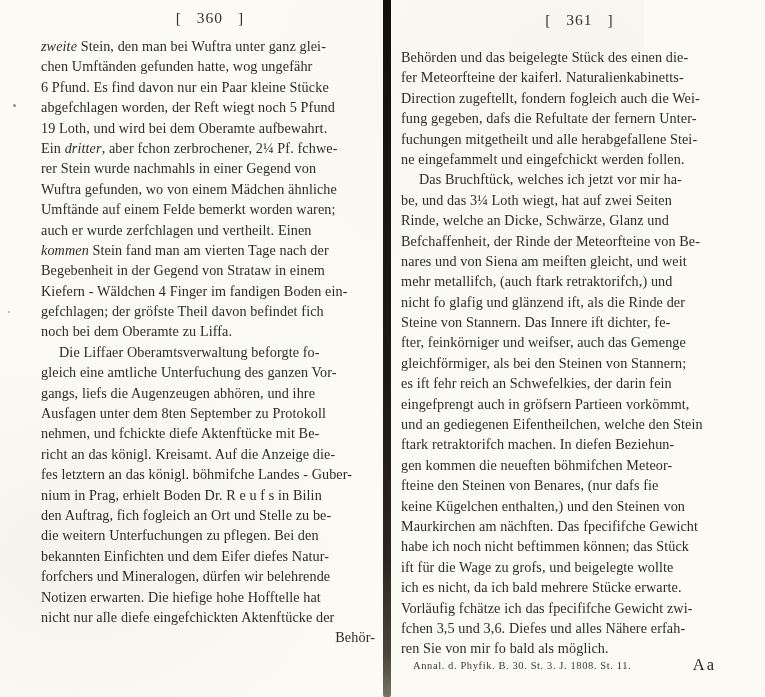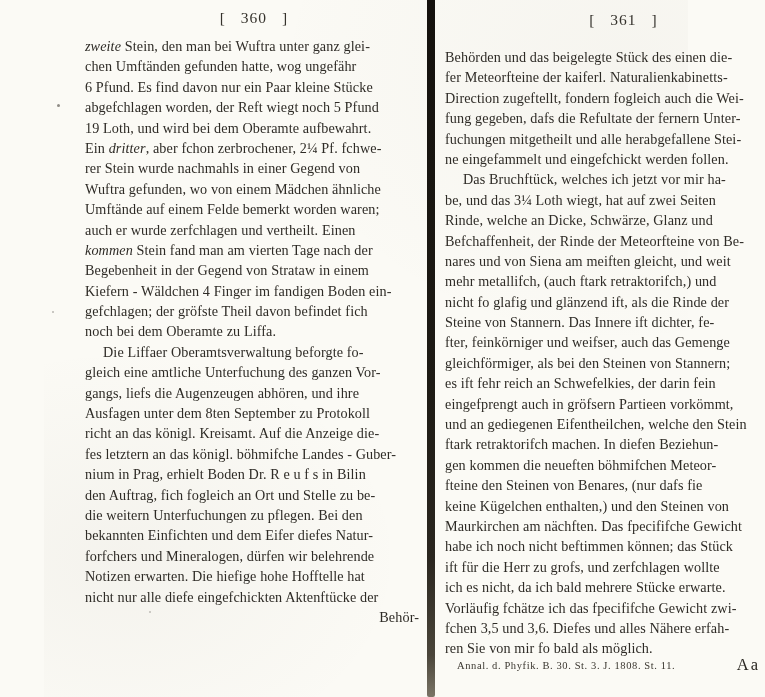--- a/index.html
+++ b/index.html
@@ -14,21 +14,20 @@
     font-family:"Liberation Serif","DejaVu Serif",serif;
     color:var(--ink);
     overflow:hidden;
   }
   .scan{
     position:relative;width:644px;height:697px;
     background:
       radial-gradient(ellipse 400px 300px at 12% 80%, rgba(120,110,90,0.05), transparent 70%),
       radial-gradient(ellipse 500px 400px at 90% 10%, rgba(120,110,90,0.04), transparent 70%),
       var(--paper);
-    margin-left: 44px;
   }
   .page{position:absolute;top:0;}
   .page-left{left:41px;width:338px;}
   .page-right{left:401px;width:357px;}
   .page-header{
     position:absolute;left:0;right:0;top:9px;
     text-align:center;font-size:15.5px;word-spacing:10px;letter-spacing:1px;
     color:#35322c;
   }
   .page-right .page-header{top:11px;}
@@ -80,20 +79,21 @@
         <div class="line">auch er wurde zerfchlagen und vertheilt.   Einen</div>
         <div class="line"><i>kommen</i> Stein fand man am vierten Tage nach der</div>
         <div class="line">Begebenheit in der Gegend von Strataw in einem</div>
         <div class="line">Kiefern - Wäldchen 4 Finger im fandigen Boden ein-</div>
         <div class="line">gefchlagen; der gröfste Theil davon befindet fich</div>
         <div class="line">noch bei dem Oberamte zu Liffa.</div>
         <div class="line indent">Die Liffaer Oberamtsverwaltung beforgte fo-</div>
         <div class="line">gleich eine amtliche Unterfuchung des ganzen Vor-</div>
         <div class="line">gangs, liefs die Augenzeugen abhören,  und ihre</div>
         <div class="line">Ausfagen unter dem 8ten September zu Protokoll</div>
+        <div class="line">nehmen,  und fchickte diefe Aktenftücke mit Be-</div>
         <div class="line">richt an das königl. Kreisamt.   Auf die Anzeige die-</div>
         <div class="line">fes letztern an das königl. böhmifche Landes - Guber-</div>
         <div class="line">nium in Prag, erhielt Boden Dr. R e u f s in Bilin</div>
         <div class="line">den Auftrag, fich fogleich an Ort und Stelle zu be-</div>
         <div class="line">die weitern Unterfuchungen zu pflegen.   Bei den</div>
         <div class="line">bekannten Einfichten und dem Eifer diefes Natur-</div>
         <div class="line">forfchers und Mineralogen, dürfen wir belehrende</div>
         <div class="line">Notizen erwarten.   Die hiefige hohe Hofftelle hat</div>
         <div class="line">nicht nur alle diefe eingefchickten Aktenftücke der</div>
         <div class="line right">Behör-</div>
@@ -123,21 +123,21 @@
         <div class="line">gleichförmiger, als bei den Steinen von Stannern;</div>
         <div class="line">es ift fehr reich an Schwefelkies, der darin fein</div>
         <div class="line">eingefprengt auch in gröfsern Partieen vorkömmt,</div>
         <div class="line">und an gediegenen Eifentheilchen, welche den Stein</div>
         <div class="line">ftark retraktorifch machen.   In diefen Beziehun-</div>
         <div class="line">gen kommen die neueften böhmifchen Meteor-</div>
         <div class="line">fteine den Steinen von Benares, (nur dafs fie</div>
         <div class="line">keine Kügelchen enthalten,) und den Steinen von</div>
         <div class="line">Maurkirchen am nächften.   Das fpecififche Gewicht</div>
         <div class="line">habe ich noch nicht beftimmen können; das Stück</div>
-        <div class="line">ift für die Herr zu grofs, und zerfchlagen wollte</div>
+        <div class="line">ift für die Wage zu grofs, und beigelegte wollte</div>
         <div class="line">ich es nicht, da ich bald mehrere Stücke erwarte.</div>
         <div class="line">Vorläufig fchätze ich das fpecififche Gewicht zwi-</div>
         <div class="line">fchen 3,5 und 3,6.   Diefes und alles Nähere erfah-</div>
         <div class="line">ren Sie von mir fo bald als möglich.</div>
       </div>
     <div class="footer-row">
       <span class="citation">Annal. d. Phyfik. B. 30. St. 3. J. 1808. St. 11.</span>
       <span class="signature">Aa</span>
     </div>
   </div>

